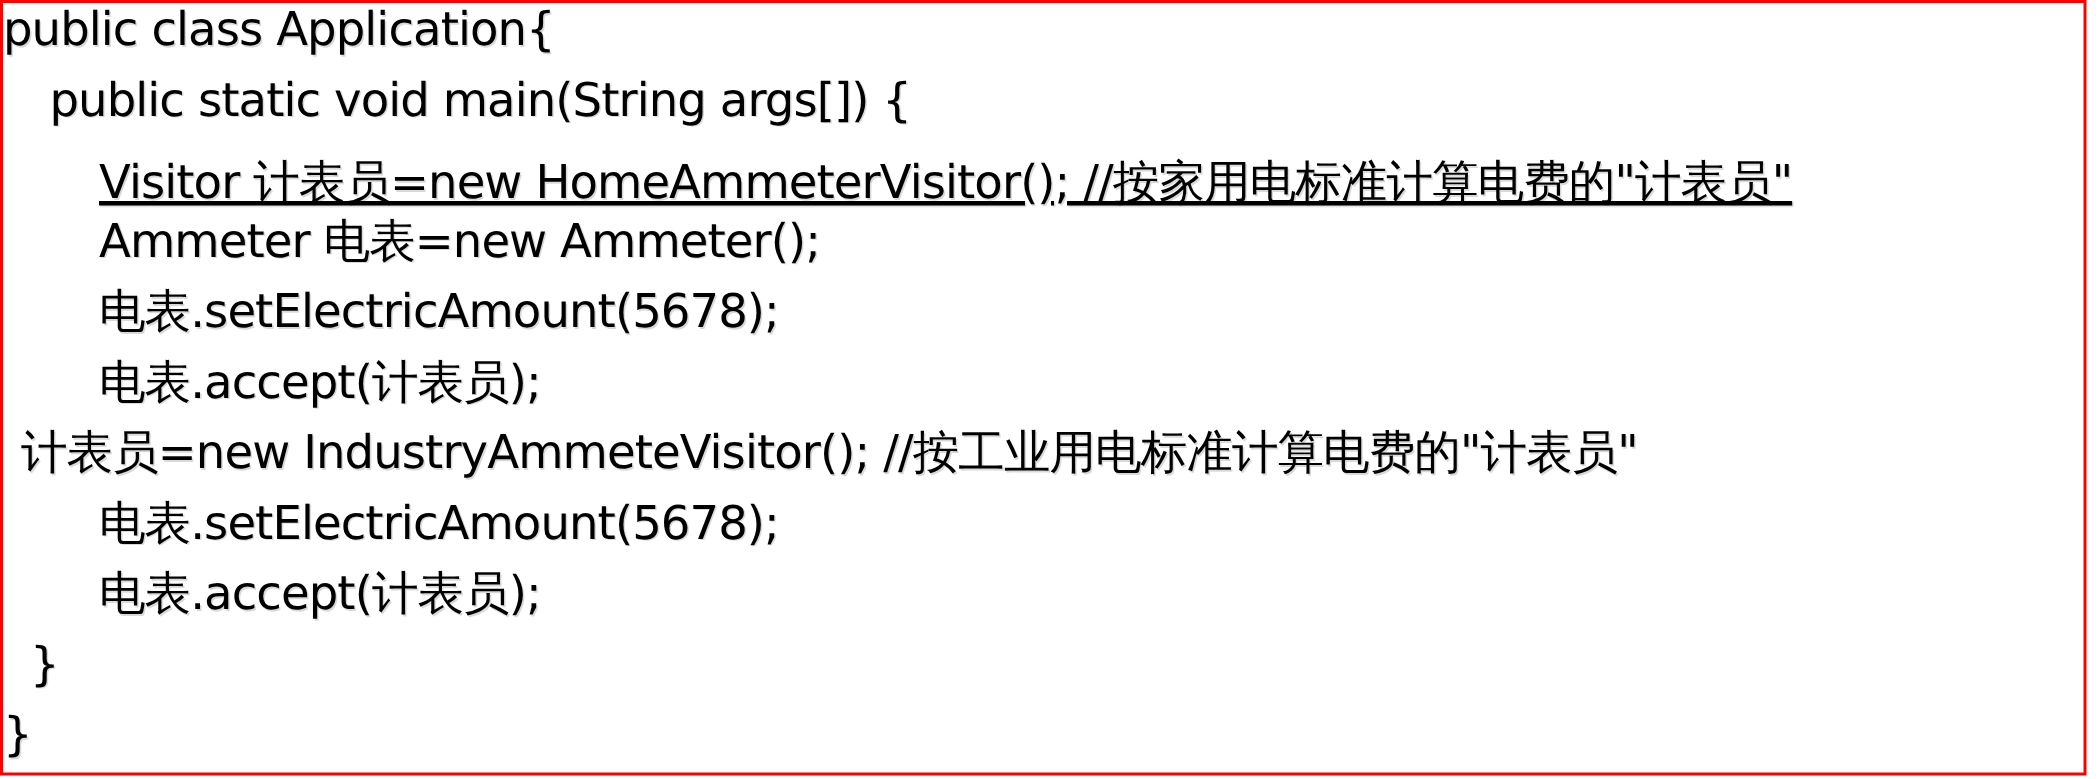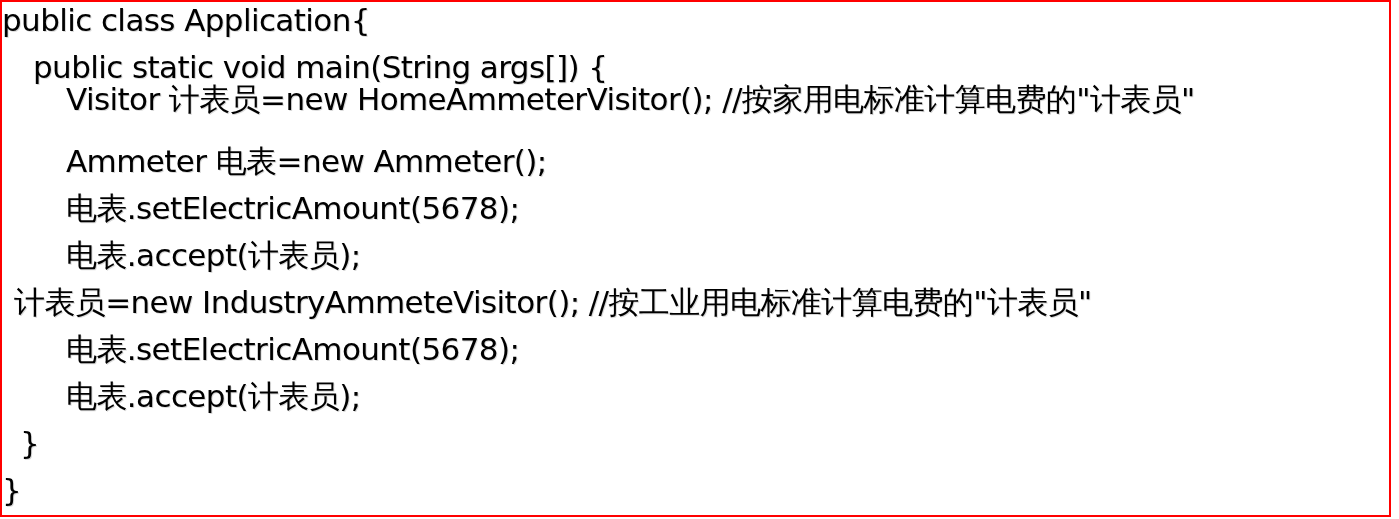--- a/index.html
+++ b/index.html
@@ -50,21 +50,21 @@
     .indent-1b { padding-left: 20px; }
   </style>
 </head>
 <body>
 
 <div class="frame"></div>
 
 <div class="code">
   <div class="line indent-0" style="top:-3px;">public class Application{</div>
   <div class="line indent-1" style="top:44px;">public static void main(String args[]) {</div>
-  <div class="line indent-2" style="top:76px;">Visitor 计表员=new HomeAmmeterVisitor(); //按家用电标准计算电费的"计表员"</div>
+  <div class="line indent-2" style="top:99px;text-decoration:underline;">Visitor 计表员=new HomeAmmeterVisitor(); //按家用电标准计算电费的"计表员"</div>
   <div class="line indent-2" style="top:138px;">Ammeter 电表=new Ammeter();</div>
   <div class="line indent-2" style="top:185px;">电表.setElectricAmount(5678);</div>
   <div class="line indent-2" style="top:232px;">电表.accept(计表员);</div>
   <div class="line indent-2" style="top:279px;padding-left:14px;">计表员=new IndustryAmmeteVisitor(); //按工业用电标准计算电费的"计表员"</div>
   <div class="line indent-2" style="top:326px;">电表.setElectricAmount(5678);</div>
   <div class="line indent-2" style="top:373px;">电表.accept(计表员);</div>
   <div class="line indent-1b" style="top:420px;">}</div>
   <div class="line indent-0" style="top:467px;">}</div>
 </div>
 

